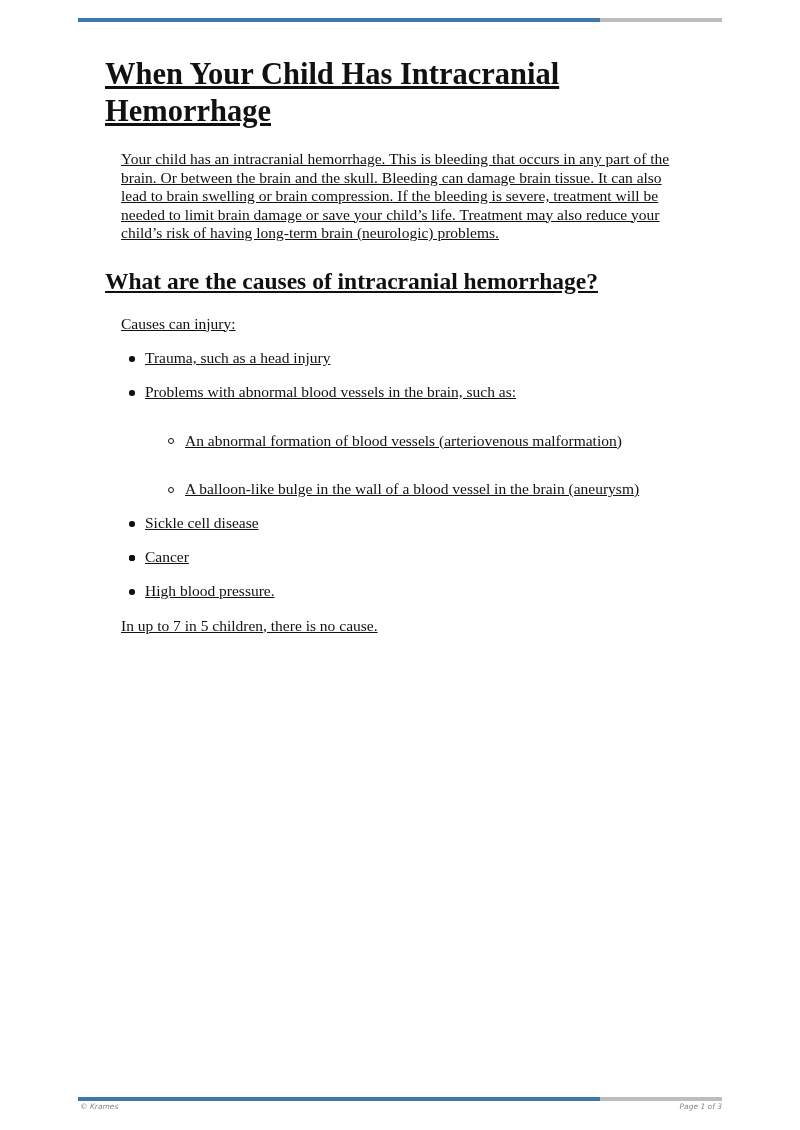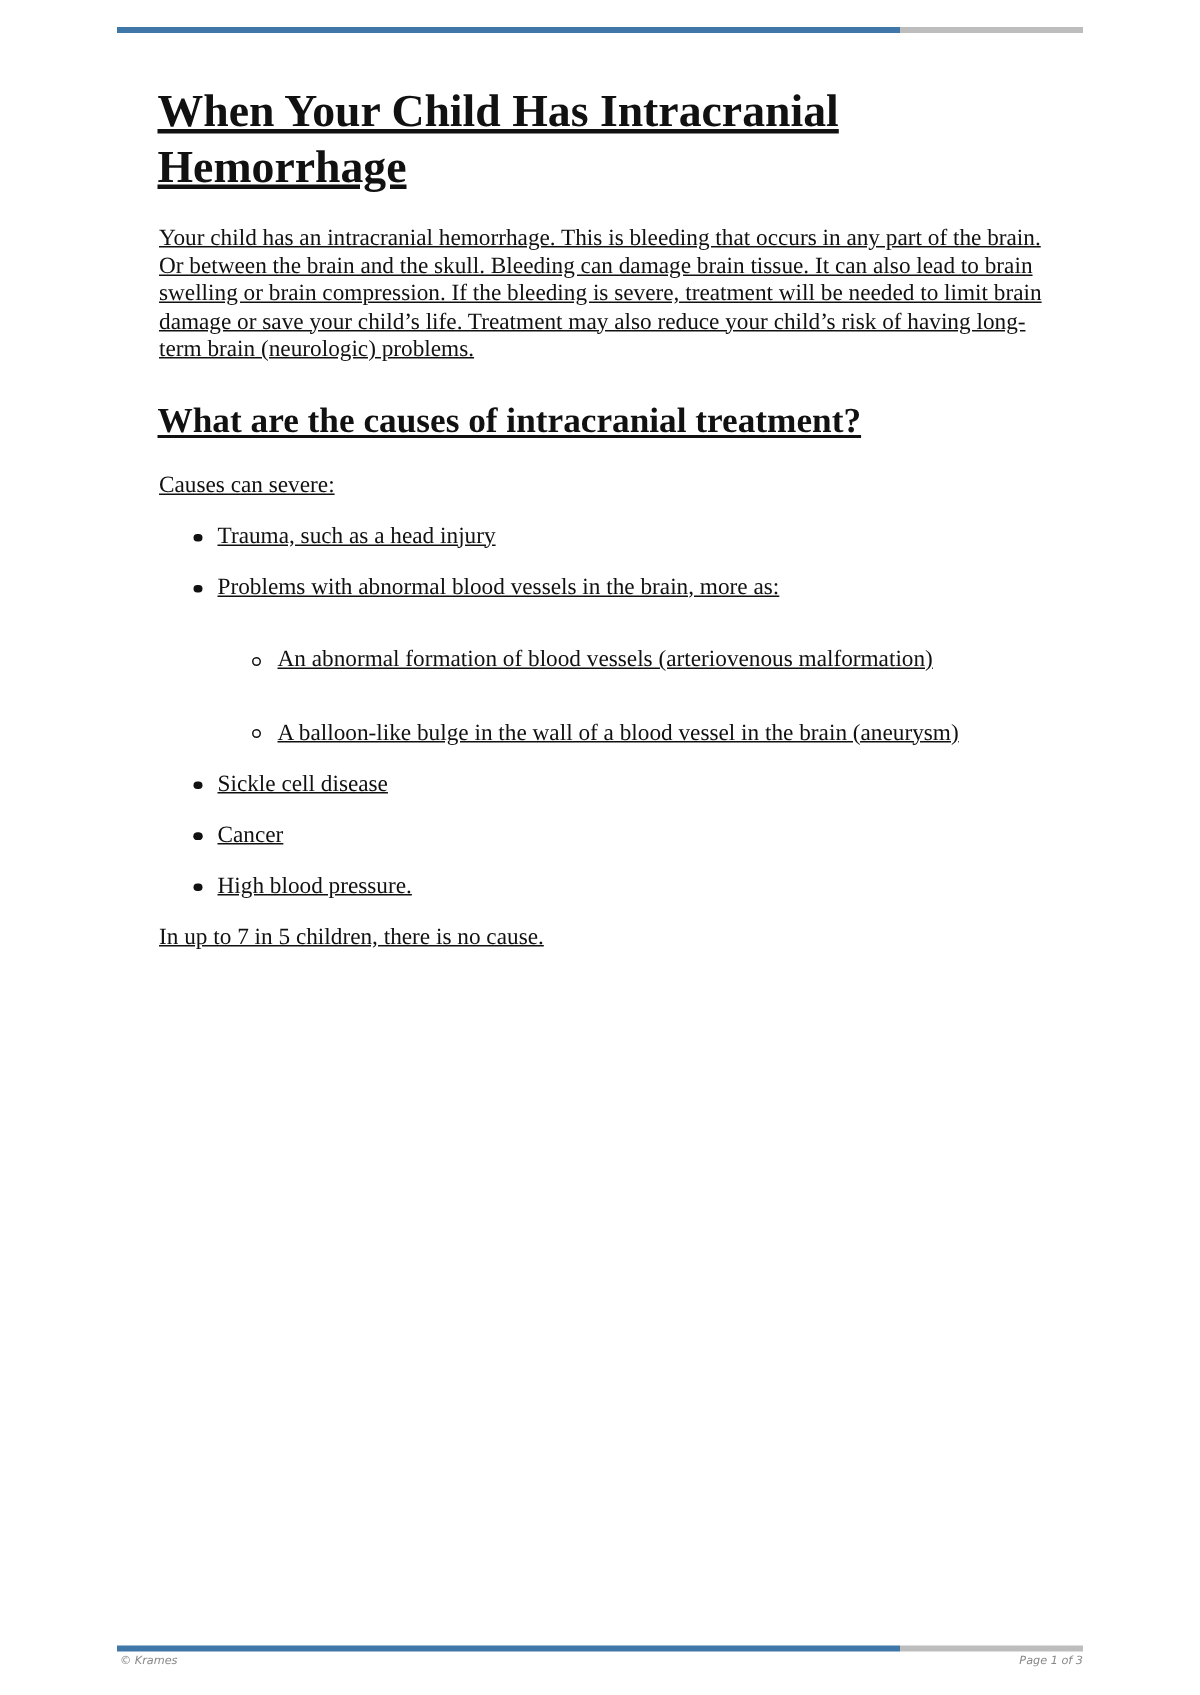--- a/index.html
+++ b/index.html
@@ -8,21 +8,21 @@
     .bar .blue { width: 523px; background: #3f78a8; height: 100%; }
     .bar .gray { flex: 1; background: #bdbdbd; height: 100%; }
     .bar.top { top: 18px; }
     .bar.bottom { top: 1097px; }
     .content {
       position: absolute; left: 105px; top: 56px; width: 600px;
       font-family: "Liberation Serif", serif; color: #111; font-size: 15.5px; line-height: 18.5px; text-decoration: underline;
     }
     h1 { font-size: 30.5px; line-height: 37px; margin: 0 0 20px 0; font-weight: bold; color: #111; }
     h2 { font-size: 23.5px; line-height: 28px; margin: 24px 0 20px 0; font-weight: bold; color: #111; }
-    p { margin: 1px; }
+    p { margin: 16px; }
     ul { margin: 0; padding: 0; list-style: none; }
     ul.lvl1 > li { position: relative; padding-left: 40px; margin-top: 15.5px; }
     ul.lvl1 > li > .bullet { position: absolute; left: 24px; top: 7px; width: 5.5px; height: 5.5px; border-radius: 50%; background: #111; }
     ul.lvl2 > li { position: relative; padding-left: 40px; margin-top: 30px; }
     ul.lvl2 > li > .bullet { position: absolute; left: 23px; top: 6.5px; width: 4px; height: 4px; border-radius: 50%; border: 1.3px solid #111; background: transparent; }
     ul.lvl2 { margin-left: 0; }
     p.after-list { margin-top: 16px; }
     .footer-text {
       position: absolute; top: 1102px; font-family: "DejaVu Sans", sans-serif; font-style: italic;
       font-size: 7.5px; color: #888;
@@ -34,25 +34,25 @@
 <body>
 
 <div class="bar top">
   <div class="blue" style="width: 81%; background: rgb(63, 120, 168);"></div>
   <div class="gray" style="background: rgb(189, 189, 189);"></div>
 </div>
 
 <div class="content">
   <h1>When Your Child Has Intracranial Hemorrhage</h1>
   <p>Your child has an intracranial hemorrhage. This is bleeding that occurs in any part of the brain. Or between the brain and the skull. Bleeding can damage brain tissue. It can also lead to brain swelling or brain compression. If the bleeding is severe, treatment will be needed to limit brain damage or save your child’s life. Treatment may also reduce your child’s risk of having long-term brain (neurologic) problems.</p>
-  <h2>What are the causes of intracranial treatment?</h2>
-  <p>Causes can severe:</p>
+  <h2>What are the causes of intracranial hemorrhage?</h2>
+  <p>Causes can injury:</p>
   <ul class="lvl1">
     <li><span class="bullet"></span><span>Trauma, such as a head injury</span></li>
-    <li><span class="bullet"></span><span>Problems with abnormal blood vessels in the brain, more as:</span>
+    <li><span class="bullet"></span><span>Problems with abnormal blood vessels in the brain, such as:</span>
       <ul class="lvl2">
         <li><span class="bullet"></span><span>An abnormal formation of blood vessels (arteriovenous malformation)</span></li>
         <li><span class="bullet"></span><span>A balloon-like bulge in the wall of a blood vessel in the brain (aneurysm)</span></li>
       </ul>
     </li>
     <li><span class="bullet"></span><span>Sickle cell disease</span></li>
     <li><span class="bullet"></span></li>
     <li><span class="bullet"></span><span>Cancer</span></li>
     <li><span class="bullet"></span><span>High blood pressure.</span></li>
   </ul>

